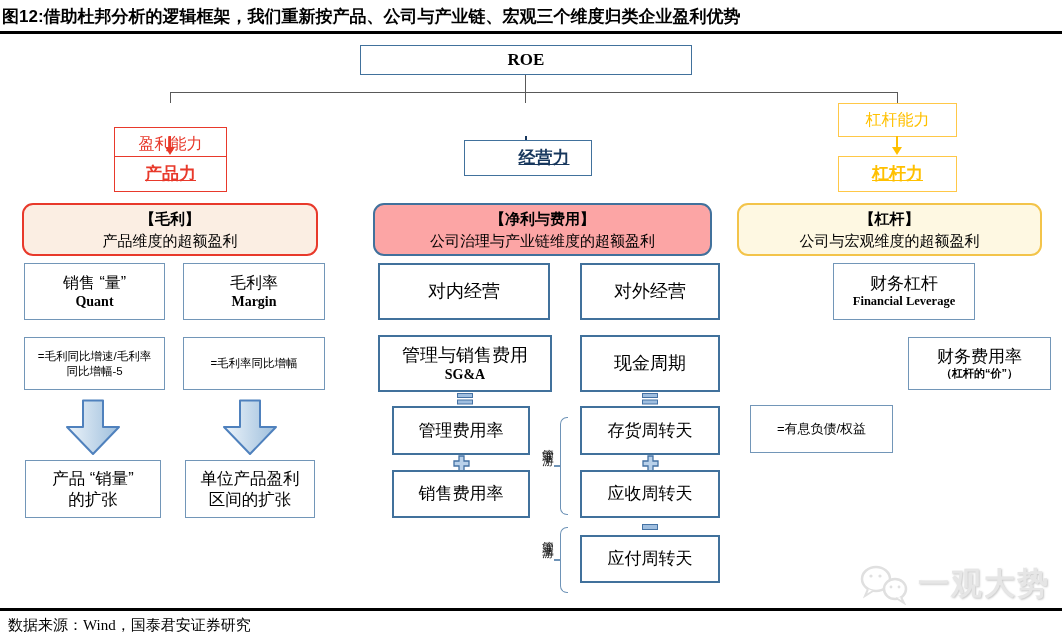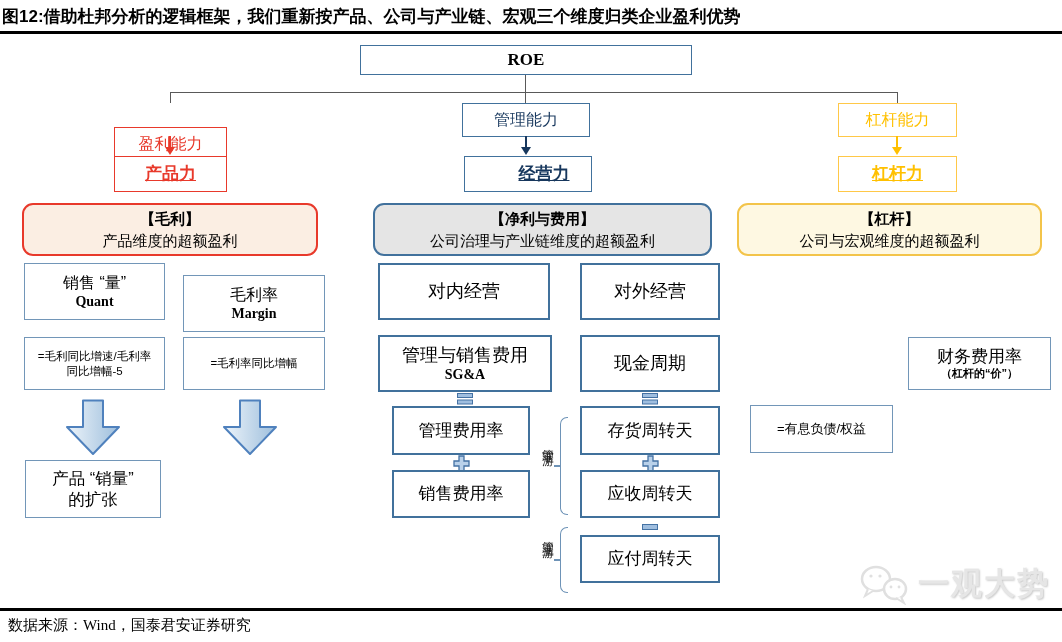--- a/index.html
+++ b/index.html
@@ -9,21 +9,21 @@
   .box{position:absolute;box-sizing:border-box;background:#fff;display:flex;flex-direction:column;
        align-items:center;justify-content:center;text-align:center;line-height:1.25;}
   .thin{border:1.5px solid #7296B8;}
   .thick{border:2px solid #41719C;}
   .red-b{border:1.6px solid #E8392B;color:#E8392B;}
   .blue-b{border:1.6px solid #41719C;color:#17375D;}
   .yellow-b{border:1.6px solid #FFC848;color:#FFC000;}
   .group{position:absolute;box-sizing:border-box;border-radius:11px;display:flex;flex-direction:column;
          align-items:center;justify-content:center;text-align:center;line-height:1.45;}
   .g-red{border:2px solid #E8392B;background:#FBEEE3;}
-  .g-blue{border:2px solid #41719C;background:#e5e5e5;text-align:right;}
+  .g-blue{border:2px solid #41719C;background:#fca5a5;text-align:right;}
   .g-yellow{border:2px solid #F3C44A;background:#FEF8E2;}
   .g-title{font-weight:bold;font-size:15px;color:#000;}
   .g-sub{font-size:15px;color:#000;}
   .hline,.vline{position:absolute;background:#595959;}
   .hline{height:1px;} .vline{width:1px;}
   .mini-arrow{position:absolute;display:flex;flex-direction:column;align-items:center;}
   .mini-arrow .stem{width:1.6px;height:11px;}
   .mini-arrow .tri{width:0;height:0;border-left:5px solid transparent;border-right:5px solid transparent;border-top:8px solid;}
   .power{font-weight:bold;text-decoration:underline;font-size:17px;}
   .en{font-family:"Liberation Serif","DejaVu Serif",serif;font-weight:bold;color:#000;}
@@ -50,44 +50,41 @@
 
   <div class="vline" style="left:525px;top:75px;height:17px;"></div>
   <div class="hline" style="left:170px;top:92px;width:728px;"></div>
   <div class="vline" style="left:170px;top:92px;height:11px;"></div>
   <div class="vline" style="left:525px;top:92px;height:11px;"></div>
   <div class="vline" style="left:897px;top:92px;height:11px;"></div>
 
   <div class="box red-b" style="left:114px;top:103px;width:113px;height:34px;font-size:16px;margin-top:24px;">
     <span>盈利能力</span>
   </div>
-  <div class="box blue-b" style="left:462px;top:103px;width:128px;height:34px;font-size:16px;">
-    <span>管理能力</span>
-  </div>
   <div class="box yellow-b" style="left:838px;top:103px;width:119px;height:34px;font-size:16px;">
     <span>杠杆能力</span>
   </div>
 
   <div class="mini-arrow" style="left:165px;top:136px;">
     <div class="stem" style="background:#E8392B;"></div>
       <div class="tri" style="border-top-color:#E8392B;"></div>
   </div>
   <div class="mini-arrow" style="left:521px;top:136px;">
     <div class="stem" style="background:#17375D;"></div>
       <div class="tri" style="border-top-color:#17375D;"></div>
   </div>
   <div class="mini-arrow" style="left:892px;top:136px;">
     <div class="stem" style="background:#FFC000;"></div>
       <div class="tri" style="border-top-color:#FFC000;"></div>
   </div>
 
   <div class="box red-b" style="left:114px;top:156px;width:113px;height:36px;">
     <span class="power">产品力</span>
   </div>
-  <div class="box blue-b" style="left:464px;top:156px;width:128px;height:36px;padding-left:32px;">
+  <div class="box blue-b" style="left:464px;top:140px;width:128px;height:36px;padding-left:32px;">
     <span class="power">经营力</span>
   </div>
   <div class="box yellow-b" style="left:838px;top:156px;width:119px;height:36px;">
     <span class="power">杠杆力</span>
   </div>
 
   <div class="group g-red" style="left:22px;top:203px;width:296px;height:53px;">
     <div class="g-title">【毛利】</div>
     <div class="g-sub">产品维度的超额盈利</div>
   </div>
@@ -97,29 +94,33 @@
   </div>
   <div class="group g-yellow" style="left:737px;top:203px;width:305px;height:53px;">
     <div class="g-title">【杠杆】</div>
     <div class="g-sub">公司与宏观维度的超额盈利</div>
   </div>
 
   <div class="box thin" style="left:24px;top:263px;width:141px;height:57px;">
     <div style="font-size:16px;color:#000;">销售 “量”</div>
     <div class="en" style="font-size:14px;">Quant</div>
   </div>
-  <div class="box thin" style="left:183px;top:263px;width:142px;height:57px;margin-top:12px;">
+  <div class="box thin" style="left:183px;top:263px;width:142px;height:57px;">
     <div style="font-size:16px;color:#000;">毛利率</div>
     <div class="en" style="font-size:14px;">Margin</div>
   </div>
   <div class="box thick" style="left:378px;top:263px;width:172px;height:57px;font-size:18px;color:#000;">
     <span>对内经营</span>
   </div>
   <div class="box thick" style="left:580px;top:263px;width:140px;height:57px;font-size:18px;color:#000;">
     <span>对外经营</span>
+  </div>
+  <div class="box thin" style="left:833px;top:263px;width:142px;height:57px;">
+    <div style="font-size:17px;color:#000;">财务杠杆</div>
+    <div class="en" style="font-size:12.5px;">Financial Leverage</div>
   </div>
 
   <div class="box thin" style="left:24px;top:337px;width:141px;height:53px;font-size:11.5px;color:#000;padding:3px 10px;">
     <span>=毛利同比增速/毛利率同比增幅-5</span>
   </div>
   <div class="box thin" style="left:183px;top:337px;width:142px;height:53px;font-size:11.5px;color:#000;padding:3px 0;">
     <span>=毛利率同比增幅</span>
   </div>
   <div class="box thick" style="left:378px;top:335px;width:174px;height:57px;">
     <div style="font-size:18px;color:#000;">管理与销售费用</div>
@@ -188,20 +189,24 @@
     </defs>
     <path d="M19 1.5 H39 V28 H55 L29 55 L3 28 H19 Z" fill="url(#arrowGrad)" stroke="#4F81BD" stroke-width="2" stroke-linejoin="round"></path>
   </svg>
   <svg class="op" style="left:221px;top:399px;" width="58" height="57" viewBox="0 0 58 57">
     <path d="M19 1.5 H39 V28 H55 L29 55 L3 28 H19 Z" fill="url(#arrowGrad)" stroke="#4F81BD" stroke-width="2" stroke-linejoin="round"></path>
   </svg>
 
   <div class="box thin" style="left:25px;top:460px;width:136px;height:58px;">
     <div style="font-size:16.5px;color:#000;">产品 “销量”</div>
     <div style="font-size:16.5px;color:#000;">的扩张</div>
+  </div>
+  <div class="box thin" style="left:185px;top:460px;width:130px;height:58px;">
+    <div style="font-size:16.5px;color:#000;">单位产品盈利</div>
+    <div style="font-size:16.5px;color:#000;">区间的扩张</div>
   </div>
 
   <div class="box thin" style="left:750px;top:405px;width:143px;height:48px;font-size:13px;color:#000;">
     <span>=有息负债/权益</span>
   </div>
 
   <div class="watermark" style="left:858px;top:563px;">
     <svg width="52" height="42" viewBox="0 0 52 42">
       <ellipse cx="18" cy="16" rx="14" ry="12" fill="#fff" stroke="#E0E0E0" stroke-width="2.5"></ellipse>
       <path d="M10 26 L7 33 L15 28" fill="#fff" stroke="#E0E0E0" stroke-width="2"></path>

